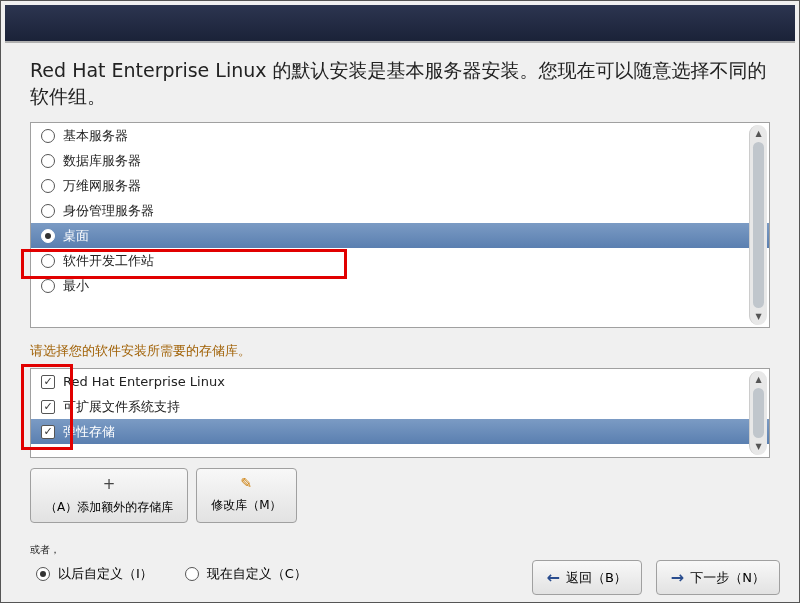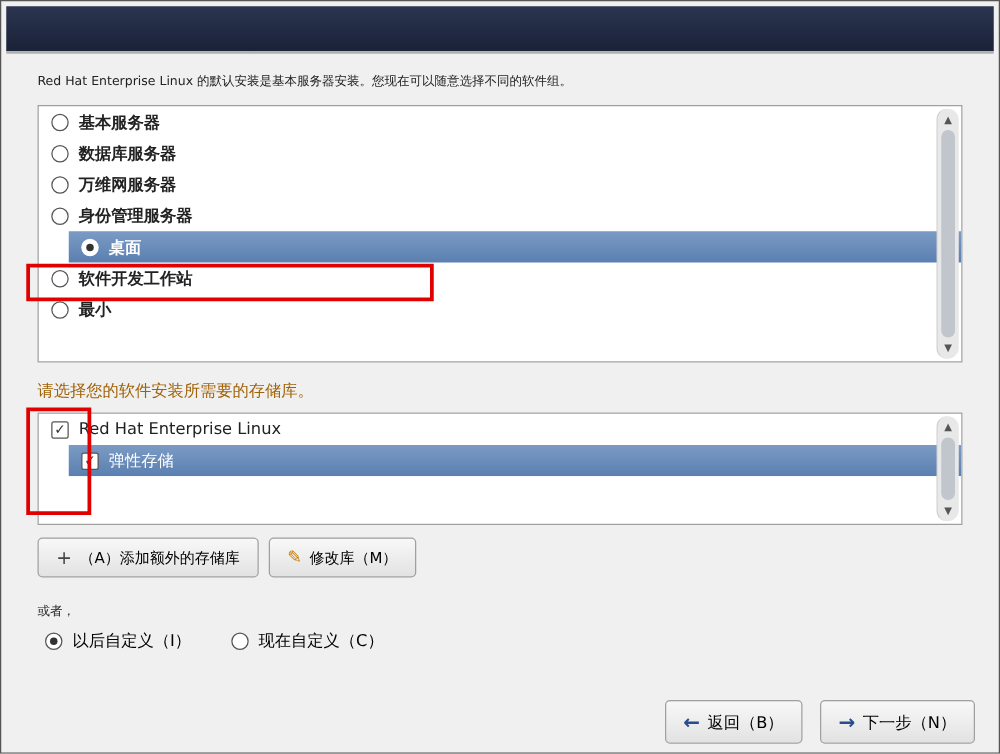--- a/index.html
+++ b/index.html
@@ -1,37 +1,37 @@
 <!DOCTYPE html>
 <html><head>
   <meta charset="utf-8">
   <style>
     * { box-sizing: border-box; margin: 0; padding: 0; font-family: "DejaVu Sans", Arial, sans-serif; }
     body { width: 800px; height: 603px; background: #f0f0f0; position: relative; }
     .outer-border { position: absolute; inset: 0; border: 1px solid #555; }
     .header-bar { height: 38px; background: linear-gradient(to bottom, #2c3550, #1a2238); border-bottom: 2px solid #b0b0b0; margin: 5px 5px 0 5px; }
     .content { padding: 15px 30px 10px 30px; position: relative; }
-    .intro { font-size: 10px; color: #222; margin-bottom: 12px; }
+    .intro { font-size: 19px; color: #222; margin-bottom: 12px; }
     .listbox { border: 1px solid #a0a0a0; background: #fff; position: relative; }
     .listbox-inner { overflow: hidden; }
     .list-row { height: 25px; display: flex; align-items: center; padding: 0 10px; font-size: 13px; color: #222; }
-    .list-row.selected { background: linear-gradient(to bottom, #7b9bc4, #5a7fb0); color: #fff; margin-left: 24px; }
+    .list-row.selected { background: linear-gradient(to bottom, #7b9bc4, #5a7fb0); color: #fff; }
     .radio-icon, .check-icon { width: 14px; height: 14px; margin-right: 8px; flex-shrink: 0; }
     .radio-icon { border: 1px solid #555; border-radius: 50%; background: #fff; display: flex; align-items: center; justify-content: center; }
     .radio-icon.checked::after { content: ""; width: 6px; height: 6px; background: #333; border-radius: 50%; }
     .selected .radio-icon { border-color: #fff; background: #fff; }
     .selected .radio-icon.checked::after { background: #333; }
     .check-icon { border: 1px solid #555; border-radius: 2px; background: #fff; display: flex; align-items: center; justify-content: center; }
     .check-icon.checked::after { content: "✓"; font-size: 11px; line-height: 1; color: #333; font-weight: bold; }
     .scrollbar { position: absolute; right: 2px; top: 2px; bottom: 2px; width: 18px; background: #e8e8e8; border-left: 1px solid #ccc; border-radius: 9px; display: flex; flex-direction: column; align-items: center; justify-content: space-between; padding: 4px 0; }
     .scrollbar .thumb { width: 11px; background: #c0c6cc; border-radius: 6px; }
     .scrollbar .arrow { font-size: 8px; color: #555; }
     .section-label { font-size: 13px; color: #a16207; margin: 14px 0 8px 0; }
     .button-row { margin-top: 10px; display: flex; gap: 8px; }
-    .btn { border: 1px solid #a0a0a0; background: linear-gradient(to bottom, #f8f8f8, #e2e2e2); border-radius: 4px; padding: 6px 14px; font-size: 12px; cursor: pointer; display: flex; align-items: center; gap: 6px; }
+    .btn { border: 1px solid #a0a0a0; background: linear-gradient(to bottom, #f8f8f8, #e2e2e2); border-radius: 4px; padding: 6px 14px; font-size: 12px; cursor: pointer; display: flex; align-items: center; gap: 6px; flex-direction: column; }
     .plus-icon::before { content: "+"; font-size: 15px; color: #444; }
     .edit-icon::before { content: "✎"; font-size: 14px; color: #cc7a00; }
     .or-label { font-size: 10px; color: #222; margin-top: 20px; margin-bottom: 8px; }
     .inline-radio-row { display: flex; gap: 32px; padding-left: 6px; }
     .inline-radio { display: flex; align-items: center; font-size: 13px; cursor: pointer; }
     .footer { position: absolute; bottom: 8px; right: 20px; display: flex; gap: 14px; }
     .nav-btn { border: 1px solid #a0a0a0; background: linear-gradient(to bottom, #f8f8f8, #e2e2e2); border-radius: 4px; padding: 7px 14px; font-size: 13px; cursor: pointer; display: flex; align-items: center; gap: 6px; min-width: 100px; justify-content: space-between; }
     .arrow-left::before { content: "←"; font-size: 16px; color: #2a4d8f; font-weight: bold; }
     .arrow-right::before { content: "→"; font-size: 16px; color: #2a4d8f; font-weight: bold; }
     .highlight-red { position: absolute; border: 3px solid #e10000; pointer-events: none; z-index: 10; }
@@ -40,21 +40,21 @@
   </style>
 </head>
 <body>
 <div class="outer-border"></div>
 
 <div class="header-bar"></div>
 
 <div class="content">
   <div class="intro">Red Hat Enterprise Linux 的默认安装是基本服务器安装。您现在可以随意选择不同的软件组。</div>
 
-  <div class="listbox software-box" style="position:relative;font-weight:bold;">
+  <div class="listbox software-box" style="position:relative;">
     <div class="listbox-inner" id="software-list">
         <div class="list-row">
           <span class="radio-icon"></span>
           <span>基本服务器</span>
         </div>
         <div class="list-row">
           <span class="radio-icon"></span>
           <span>数据库服务器</span>
         </div>
         <div class="list-row">
@@ -86,20 +86,24 @@
     <div class="highlight-red" style="left:-10px; top:126px; width:326px; height:30px;"></div>
   </div>
 
   <div class="section-label">请选择您的软件安装所需要的存储库。</div>
 
   <div class="listbox repo-box" style="position:relative;">
     <div class="listbox-inner" id="repo-list">
         <div class="list-row">
           <span class="check-icon checked"></span>
           <span>Red Hat Enterprise Linux</span>
+        </div>
+        <div class="list-row">
+          <span class="check-icon checked"></span>
+          <span>可扩展文件系统支持</span>
         </div>
         <div class="list-row selected">
           <span class="check-icon checked"></span>
           <span>弹性存储</span>
         </div>
       </div>
     <div class="scrollbar">
       <span class="arrow">▲</span>
       <div class="thumb" style="flex:1; margin:4px 0;"></div>
       <span class="arrow">▼</span>

